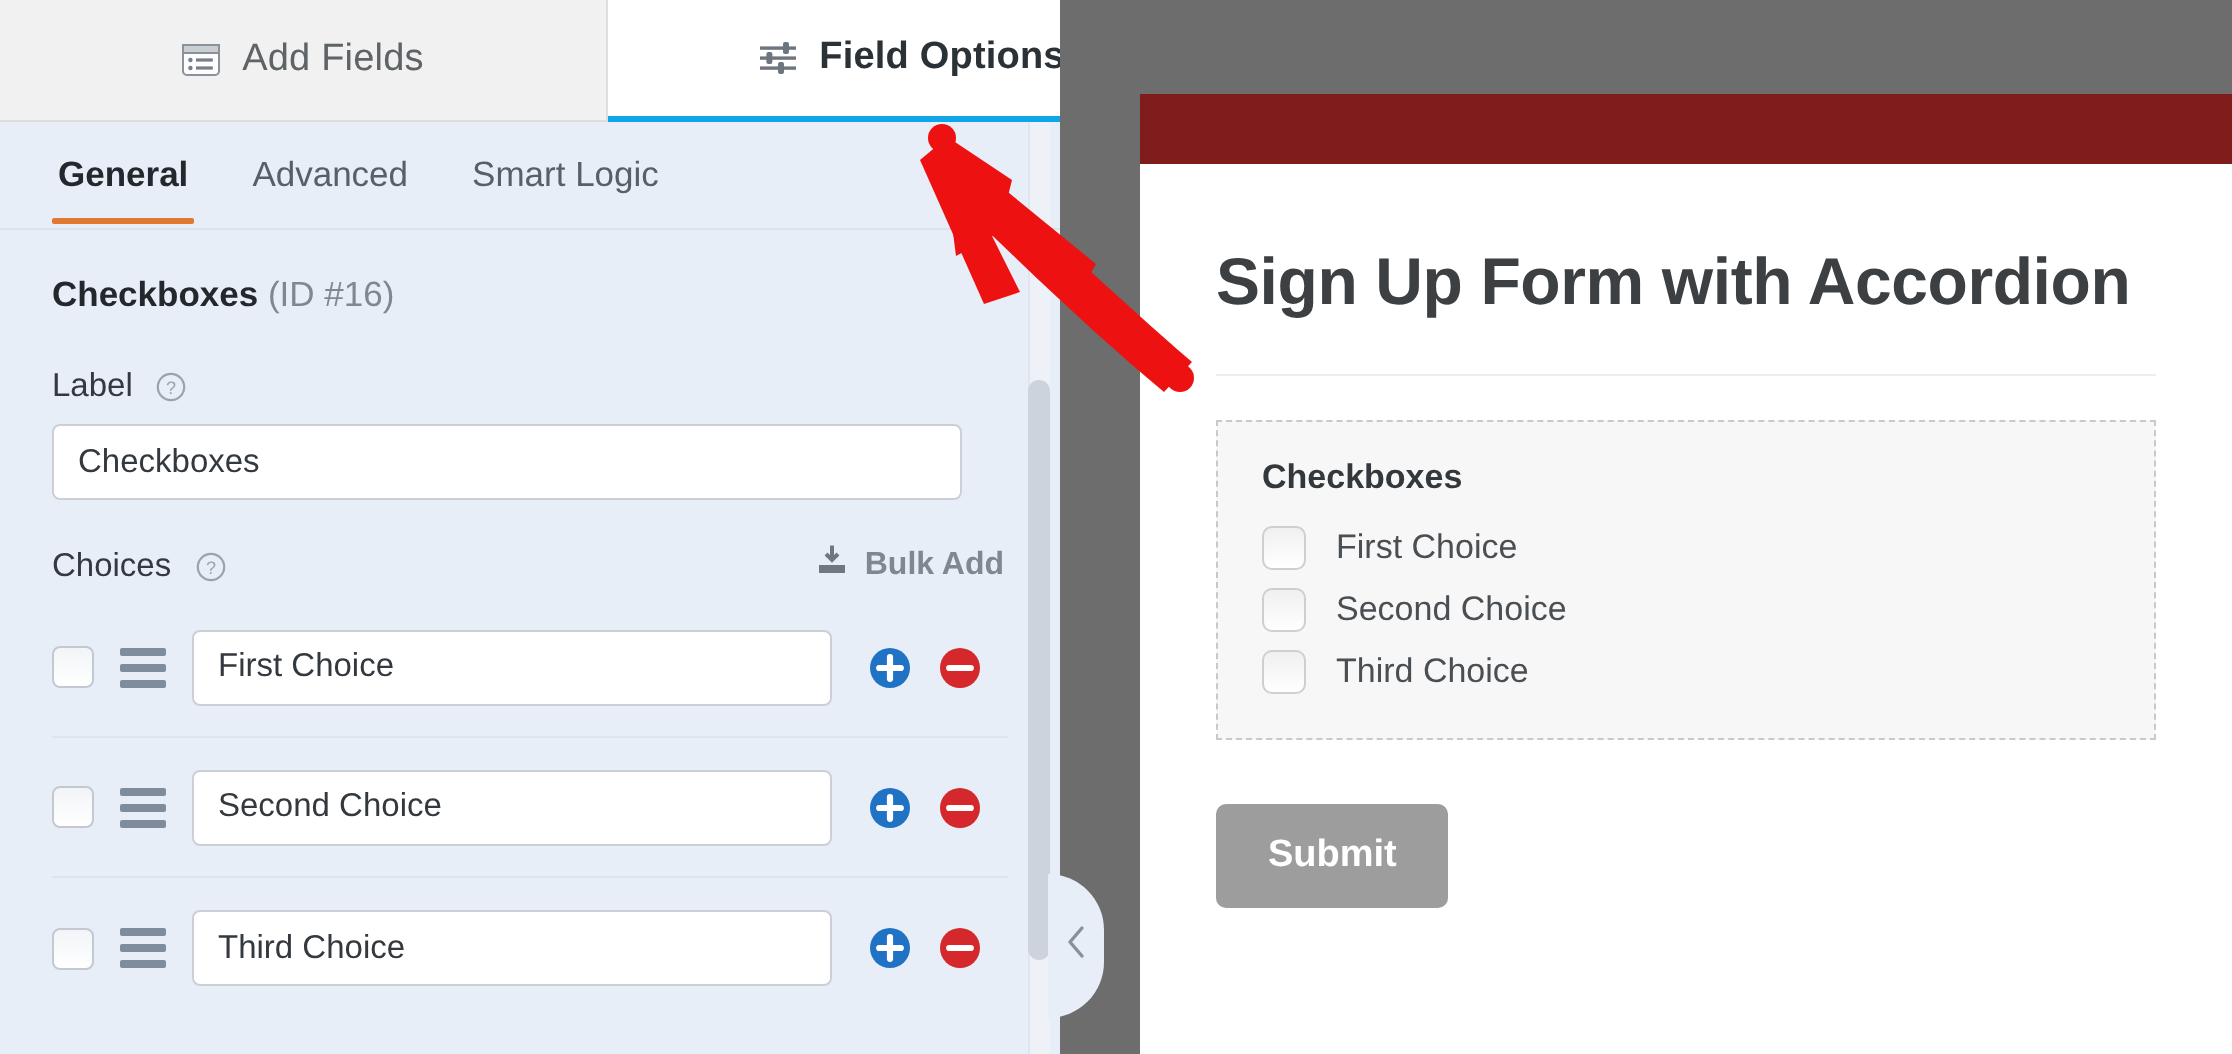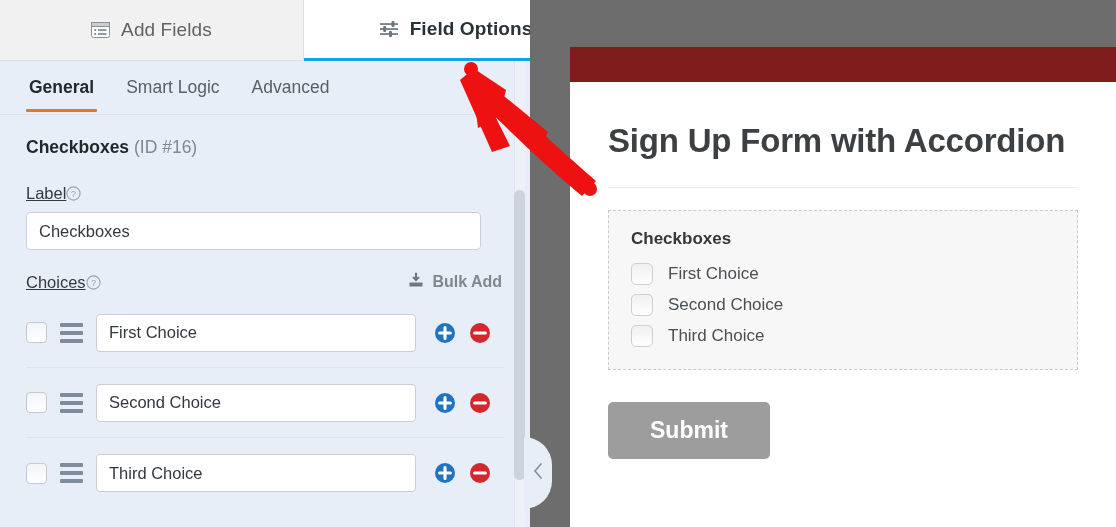--- a/index.html
+++ b/index.html
@@ -103,25 +103,24 @@
     white-space: nowrap;
   }
   .fieldtitle .fid {
     font-weight: normal;
     color: #7f888f;
   }
 
   .rowlabel {
     display: flex;
     align-items: center;
-    gap: 0;
+    gap: 12px;
     margin: 26px 0 9px 0;
     font-size: 16.5px;
     color: #33393e;
-    text-decoration: underline;
   }
   .help {
     display: inline-block;
     width: 15px; height: 15px;
     line-height: 0;
     cursor: pointer;
   }
 
   .textinput {
     width: 455px; height: 38px;
@@ -298,25 +297,25 @@
   .pf-text {
     font-size: 17px;
     color: #4a4f54;
   }
 
   .submit {
     margin-top: 32px;
     display: inline-block;
     background: #9d9d9d;
     color: #ffffff;
-    font-size: 23px;
+    font-size: 19px;
     font-weight: bold;
     border: none;
     border-radius: 5px;
-    padding: 15px 42px;
+    padding: 15px 26px;
     cursor: pointer;
     font-family: "Liberation Sans", sans-serif;
   }
 
   
   .arrow {
     position: absolute;
     left: 0; top: 0;
     width: 1116px; height: 527px;
     pointer-events: none;
@@ -356,24 +355,24 @@
         </span>
         <span>Field Options</span>
       </div>
     </div>
 
     <div class="subtabs">
       <div class="subtab active">
         <span>General</span>
       </div>
       <div class="subtab">
+        <span>Advanced</span>
+      </div>
+      <div class="subtab">
         <span>Smart Logic</span>
-      </div>
-      <div class="subtab">
-        <span>Advanced</span>
       </div>
     </div>
 
     <div class="pbody">
 
       <div class="fieldtitle">
         <span>Checkboxes</span>
         <span class="fid">(ID #16)</span>
       </div>
 

